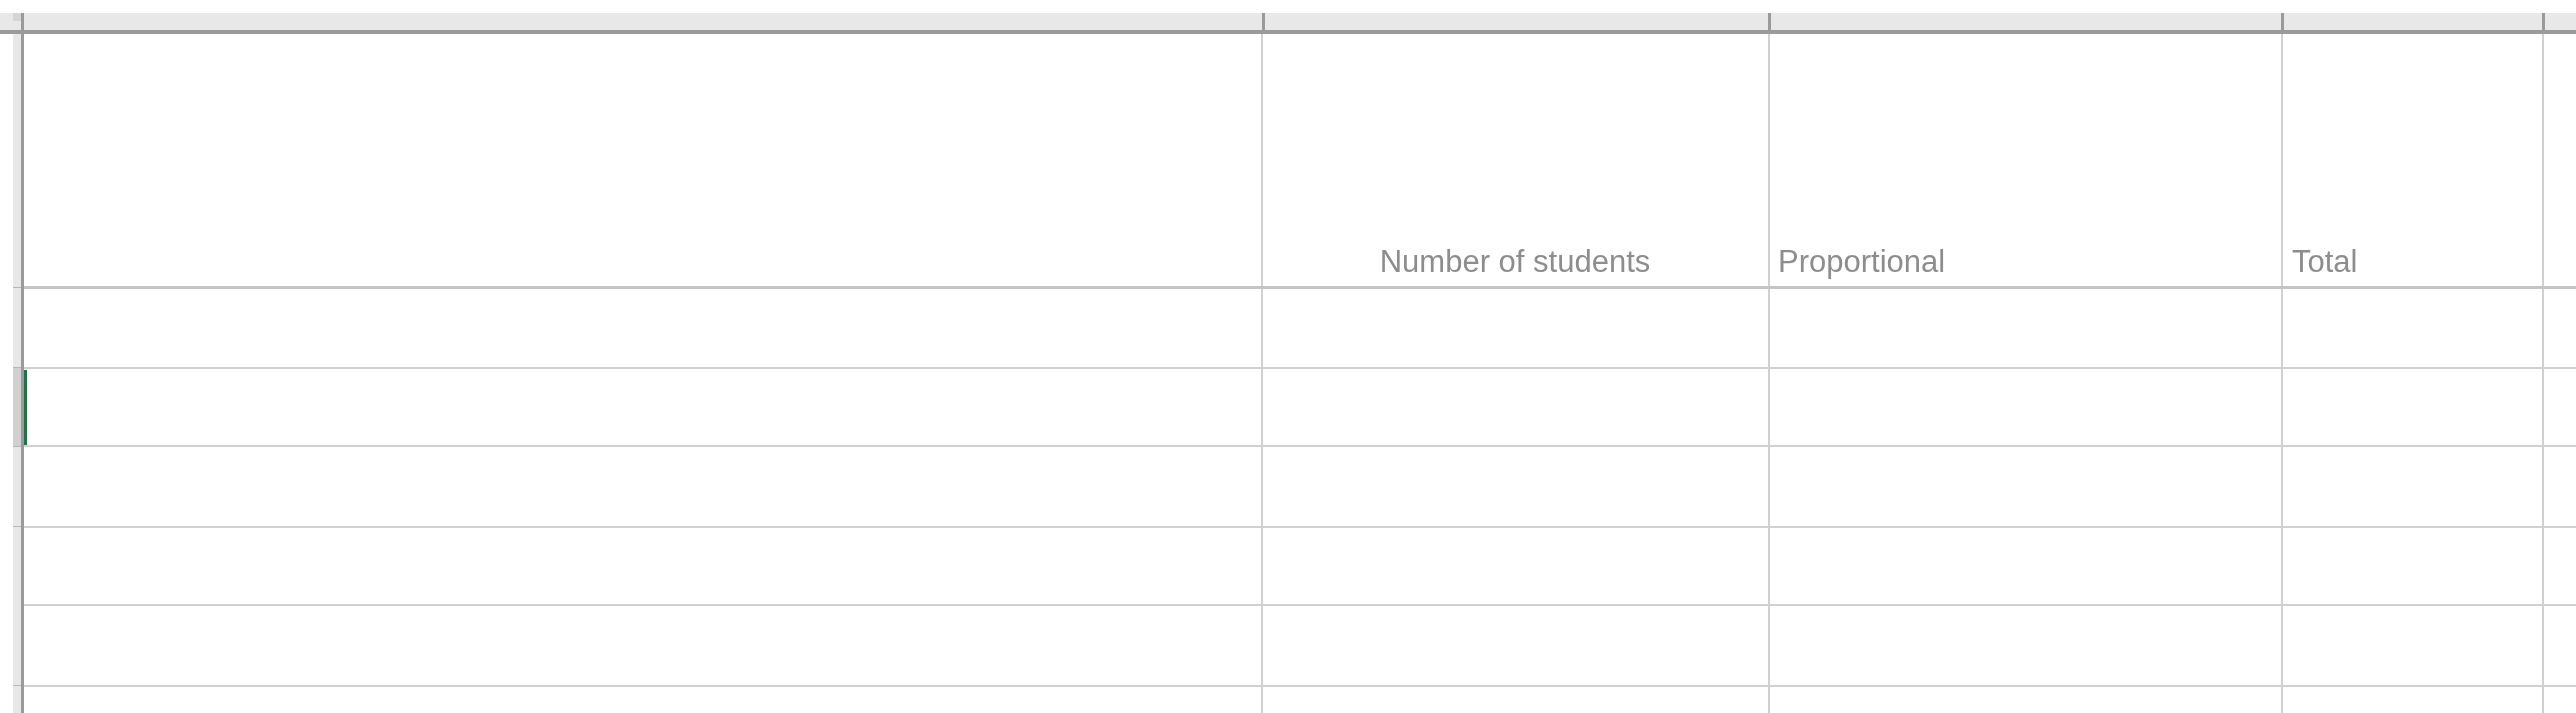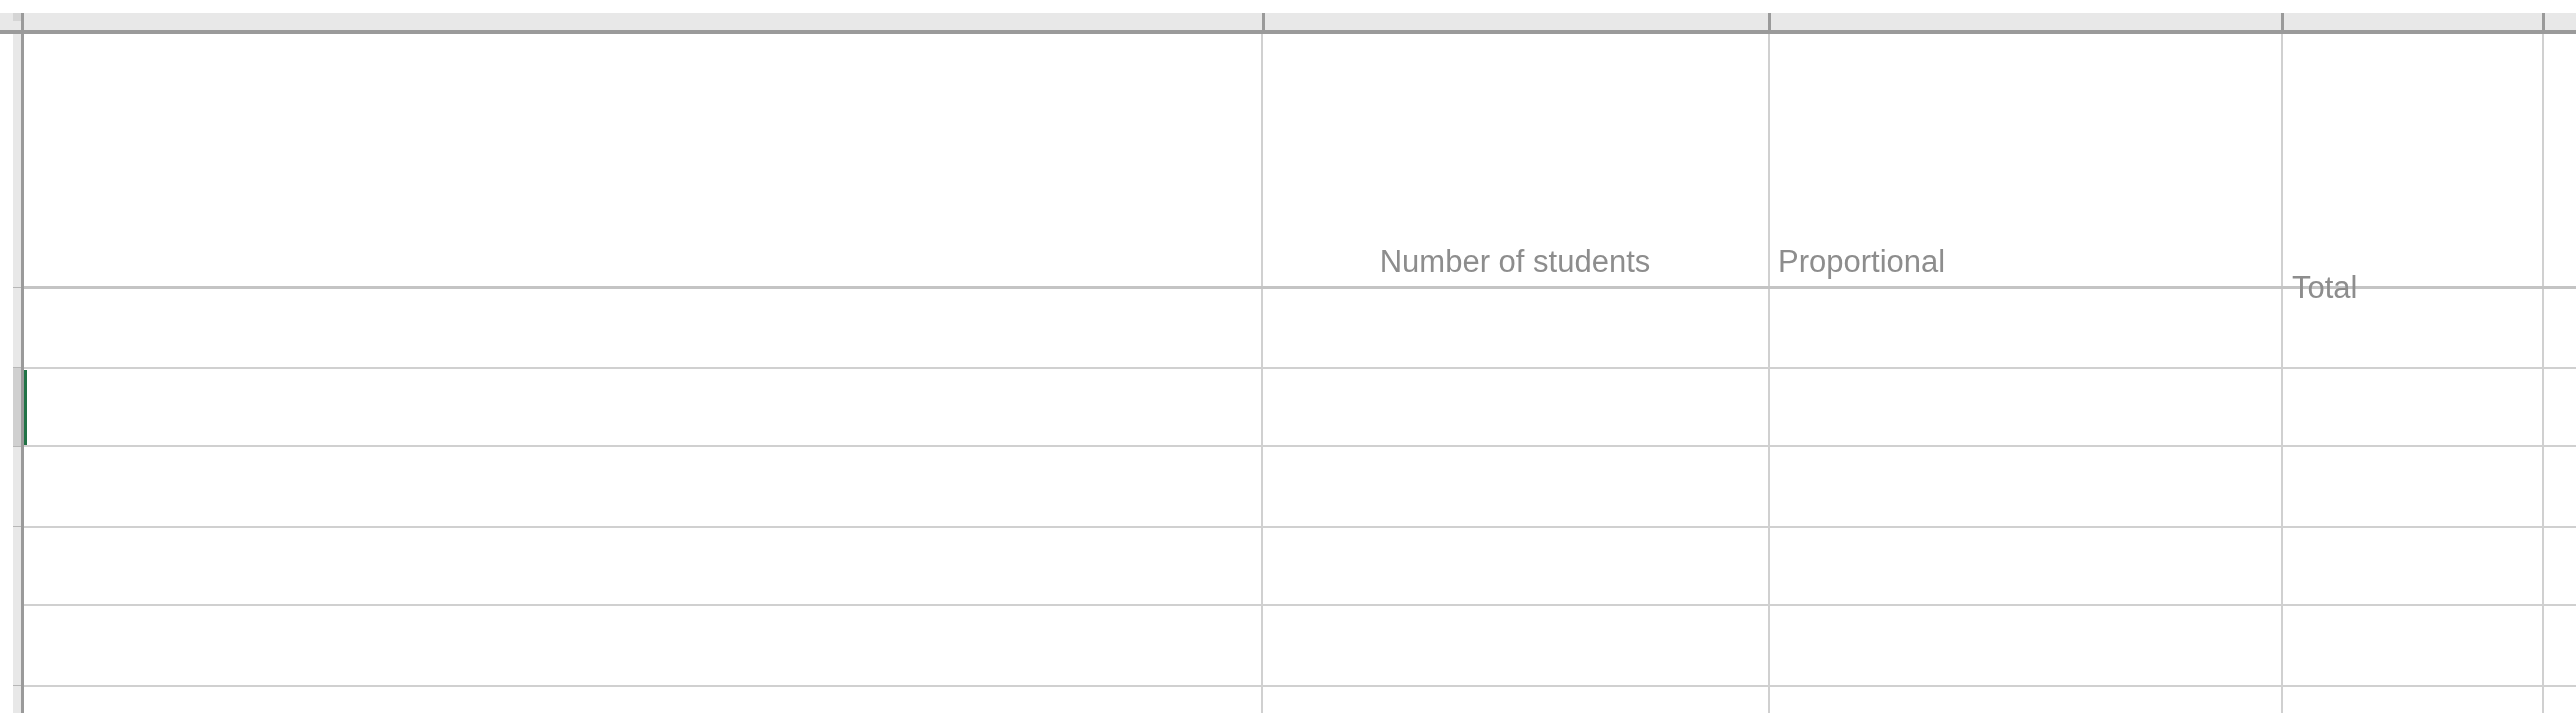--- a/index.html
+++ b/index.html
@@ -183,21 +183,21 @@
 
 
     <div class="cell header num hdr-bottom" style="left:1239px;top:0px;width:504px;height:252px;">
       <span>Number of students</span>
     </div>
 
     <div class="cell header txt hdr-bottom" style="left:1745px;top:0px;width:511px;height:252px;">
       <span>Proportional</span>
     </div>
 
-    <div class="cell header txt hdr-bottom" style="left:2259px;top:0px;width:206px;height:252px;margin-top:26px;">
+    <div class="cell header txt hdr-bottom" style="left:2259px;top:0px;width:206px;height:252px;">
       <span>Total</span>
     </div>
 
     <div class="cell txt" style="left:0px;top:256px;width:1237px;height:75px;line-height:75px;">
       
     </div>
     <div class="cell num" style="left:1239px;top:256px;width:504px;height:75px;line-height:75px;">
       
     </div>
     <div class="cell num" style="left:1745px;top:256px;width:511px;height:75px;line-height:75px;">

